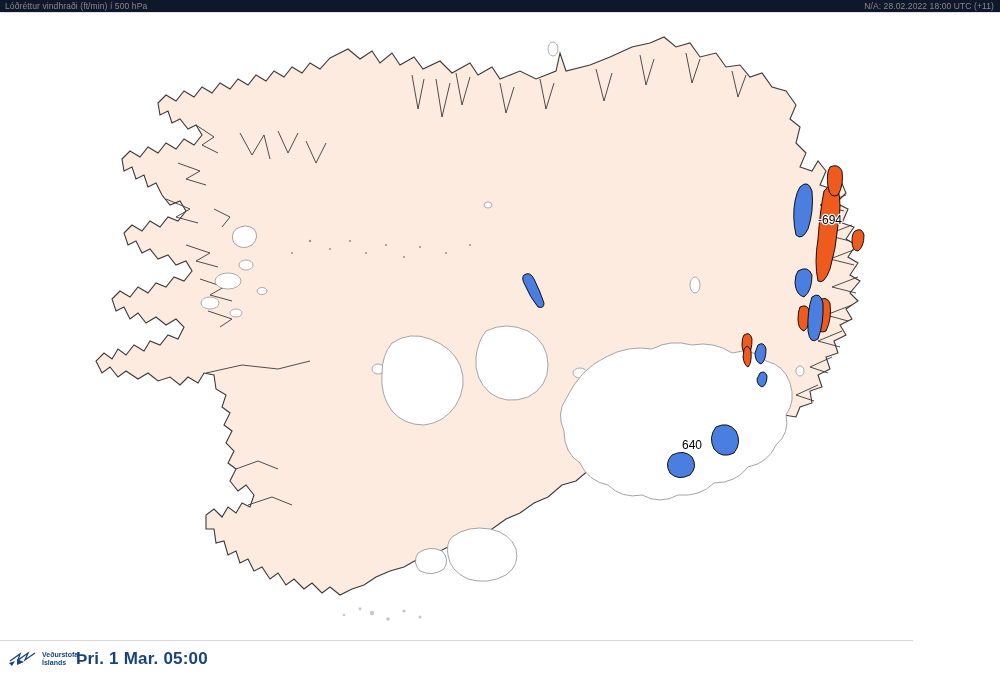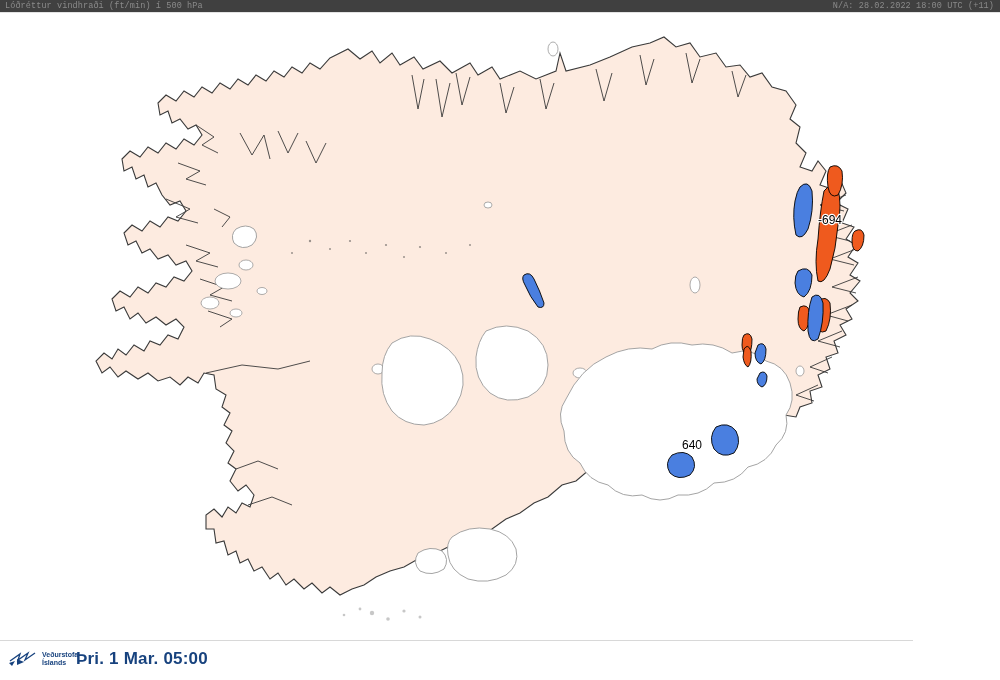--- a/index.html
+++ b/index.html
@@ -7,24 +7,23 @@
     width:1000px;height:680px;
     background:#ffffff;
     font-family:"Liberation Sans",sans-serif;
     overflow:hidden;
     position:relative;
   }
 
   
   #header{
     position:absolute;left:0;top:0;width:1000px;height:13px;
-    background:#404040;
+    background:#0f172a;
     border-bottom:1px solid #e3e3e3;
     box-sizing:border-box;
-    font-family:Liberation Mono, monospace;
   }
   #header .h-left{
     position:absolute;left:5px;top:1px;
     font-size:8.5px;color:#8a8a8a;white-space:nowrap;
     letter-spacing:.1px;
   }
   #header .h-right{
     position:absolute;right:6px;top:1px;
     font-size:8.5px;color:#8a8a8a;white-space:nowrap;
     letter-spacing:.1px;

